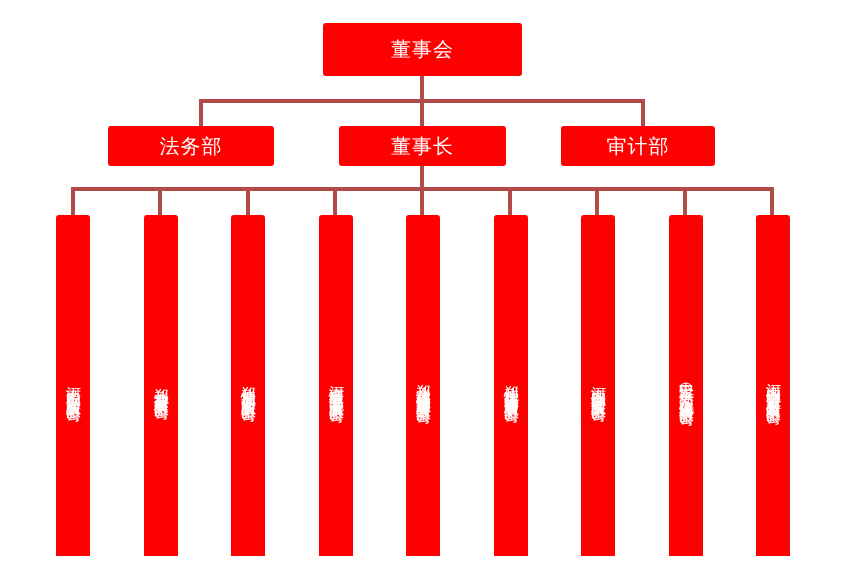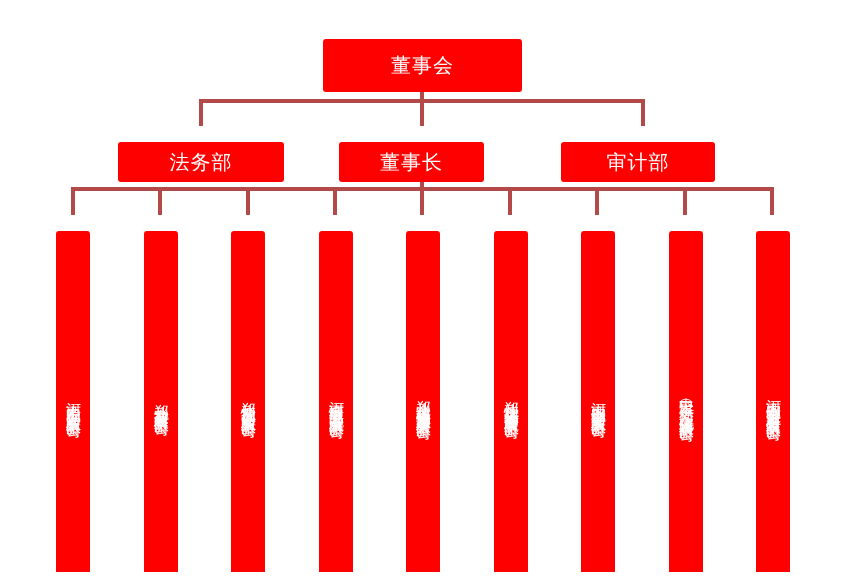--- a/index.html
+++ b/index.html
@@ -1,20 +1,20 @@
 <!DOCTYPE html>
 <html><head>
   <meta charset="utf-8">
   <style>
     html, body { margin: 0; padding: 0; background: #ffffff; }
     body { width: 854px; height: 587px; position: relative; overflow: hidden;
            font-family: "DejaVu Sans", "Liberation Sans", sans-serif; }
     .line { position: absolute; background: #b24a4a; }
     .box { position: absolute; background: #ff0000; color: #ffffff; border-radius: 3px;
-           display: flex; align-items: center; justify-content: center; box-sizing: border-box; margin-top: 16px; }
+           display: flex; align-items: center; justify-content: center; box-sizing: border-box; }
     .box-h { font-size: 20px; letter-spacing: 1px; }
     .box-v { width: 34px; top: 215px; height: 341px; border-radius: 3px 3px 0 0; }
     .vtext { writing-mode: vertical-rl; text-orientation: upright; font-size: 15px;
              line-height: 1; letter-spacing: 2px; }
   </style>
 </head>
 <body>
 
 <div class="line" style="left:420px;top:76px;width:4px;height:27px;"></div>
 <div class="line" style="left:199px;top:99px;width:446px;height:4px;"></div>
@@ -31,24 +31,24 @@
 <div class="line" style="left:420px;top:187px;width:4px;height:28px;"></div>
 <div class="line" style="left:508px;top:187px;width:4px;height:28px;"></div>
 <div class="line" style="left:595px;top:187px;width:4px;height:28px;"></div>
 <div class="line" style="left:683px;top:187px;width:4px;height:28px;"></div>
 <div class="line" style="left:770px;top:187px;width:4px;height:28px;"></div>
 
 <div class="box box-h" style="left:323px;top:23px;width:199px;height:53px;">
   <span>董事会</span>
 </div>
 
-<div class="box box-h" style="left:118px;top:126px;width:166px;height:40px;">
+<div class="box box-h" style="left:108px;top:126px;width:166px;height:40px;">
   <span>法务部</span>
 </div>
-<div class="box box-h" style="left:339px;top:126px;width:145px;height:40px;">
+<div class="box box-h" style="left:339px;top:126px;width:167px;height:40px;">
   <span>董事长</span>
 </div>
 <div class="box box-h" style="left:561px;top:126px;width:154px;height:40px;">
   <span>审计部</span>
 </div>
 
 <div class="box box-v" style="left:56px;">
   <span class="vtext">河南中发创新实业有限公司</span>
 </div>
 <div class="box box-v" style="left:144px;">

